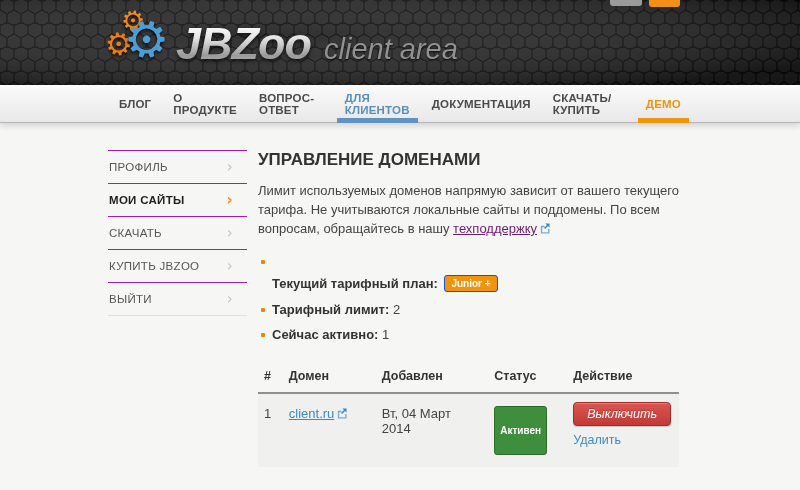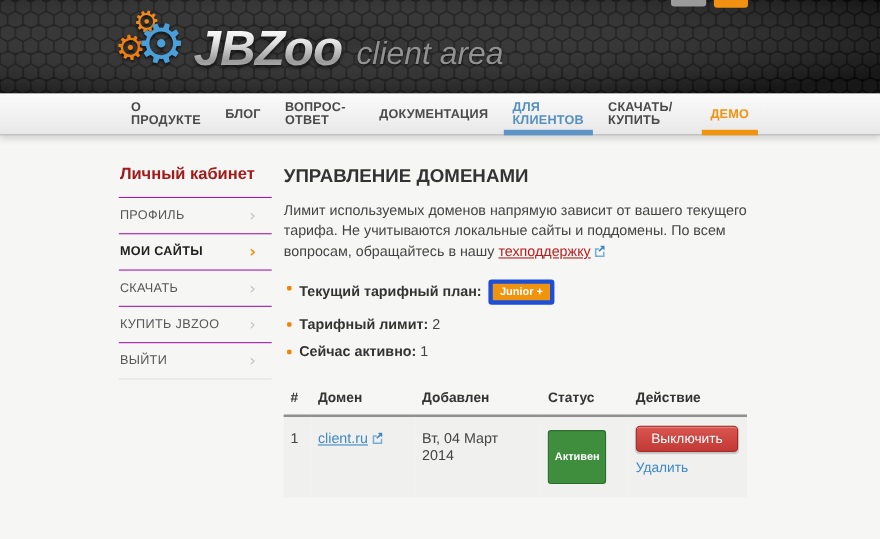--- a/index.html
+++ b/index.html
@@ -55,52 +55,52 @@
               color: #565656; letter-spacing: .3px; cursor: pointer; }
   .sidebar-item.active a { color: #1f1f1f; font-weight: 700; text-align: center; }
   .chev { font-size: 15px; line-height: 10px; color: #c3c3c3; font-weight: 400;
           font-family: "DejaVu Sans", sans-serif; }
   .sidebar-item.active .chev { color: #f29111; font-weight: 700; }
 
   
   .main { flex: 1; }
   .page-title { font-size: 17px; font-weight: 700; color: #333; margin: 0 0 11px; }
   .intro { font-size: 13px; color: #444; line-height: 19px; margin: 0 0 10px; width: 437px; }
-  .intro a { color: #b91c1c; text-decoration: underline; cursor: pointer; }
+  .intro a { color: #701a75; text-decoration: underline; cursor: pointer; }
   .ext-icon { display: inline-block; vertical-align: -1px; margin-left: 2px; }
 
   .facts { list-style: none; margin: 0 0 14px; }
   .fact { position: relative; padding: 5px 0 5px 14px; font-size: 13px; color: #444; }
   .bullet { position: absolute; left: 3px; top: 11px; width: 4px; height: 4px;
             background: #ee8509; border-radius: 1px; }
   .fact b { color: #333; }
-  .badge-plan { display: inline-block; background: #f0940d; border: 4px solid #1d4ed8;
+  .badge-plan { display: inline-block; background: #f0940d; border: 1px solid #1d4ed8;
             color: #fff; font-size: 10px; font-weight: 700; padding: 2px 6px;
-            border-radius: 3px; margin-left: 3px; vertical-align: 1px; }
+            border-radius: 3px; margin-left: 3px; vertical-align: 1px; margin-top: 21px; }
 
   
   table.domains { width: 421px; border-collapse: collapse; margin-top: 12px; }
   .domains th { text-align: left; font-size: 12.5px; font-weight: 700; color: #333;
             padding: 8px 8px 9px 6px; border-bottom: 2px solid #8f8f8f; }
   .domains td { vertical-align: top; font-size: 13px; color: #444;
             padding: 12px 8px 12px 6px; background: #f0f0ef; }
   .col-num { width: 26px; }
   .col-domain { width: 104px; }
   .col-added { width: 125px; }
   .col-status { width: 83px; }
   .domain-link { color: #3f89c6; text-decoration: underline; cursor: pointer; }
   .badge-status { display: inline-block; background: #3f8e3e; border: 1px solid #2d6c2c;
             color: #fff; font-size: 10px; font-weight: 700; padding: 18px 5px;
             border-radius: 3px; }
   .td-action { padding-top: 8px !important; }
   .btn-danger { display: inline-block; background: linear-gradient(180deg, #da5450, #c23a36);
             border: 1px solid #a12b28; color: #fff; font-size: 12.5px; padding: 4px 13px;
             border-radius: 4px; cursor: pointer; text-decoration: none;
             box-shadow: inset 0 1px 0 rgba(255,255,255,.25), 0 1px 1px rgba(0,0,0,.18);
-            text-shadow: 0 -1px 0 rgba(0,0,0,.2); }
+            text-shadow: 0 -1px 0 rgba(0,0,0,.2); font-style: italic; }
   .link-delete { display: inline-block; margin-top: 7px; margin-left: 0; color: #3f89c6;
             font-size: 12.5px; text-decoration: none; cursor: pointer; }
 </style>
 </head>
 <body>
 
 <div class="header">
   <svg class="hexbg" width="800" height="85" xmlns="http://www.w3.org/2000/svg">
     <defs>
       <pattern id="hex" width="14" height="24" patternUnits="userSpaceOnUse">
@@ -127,35 +127,34 @@
       <span class="logo-text">JBZoo</span>
       <span class="logo-suffix">client area</span>
     </div>
     <div class="mini-tab gray"></div>
     <div class="mini-tab orange"></div>
   </div>
 </div>
 
 <div class="nav">
   <div class="container">
+    <a class="nav-item">БЛОГ</a>
     <a class="nav-item">О ПРОДУКТЕ</a>
-    <a class="nav-item">БЛОГ</a>
     <a class="nav-item">ВОПРОС-ОТВЕТ</a>
+    <a class="nav-item active-blue">ДЛЯ КЛИЕНТОВ</a>
     <a class="nav-item">ДОКУМЕНТАЦИЯ</a>
-    <a class="nav-item active-blue">ДЛЯ КЛИЕНТОВ</a>
     <a class="nav-item">СКАЧАТЬ/КУПИТЬ</a>
     <a class="nav-item active-orange">ДЕМО</a>
   </div>
 </div>
 
 <div class="container">
   <div class="page">
 
     <div class="sidebar">
-      <h2 class="sidebar-title">Личный кабинет</h2>
       <ul class="sidebar-menu">
         <li class="sidebar-item">
           <a>
               <span>ПРОФИЛЬ</span>
               <span class="chev">›</span>
             </a>
         </li>
         <li class="sidebar-item active">
           <a>
               <span>МОИ САЙТЫ</span>

